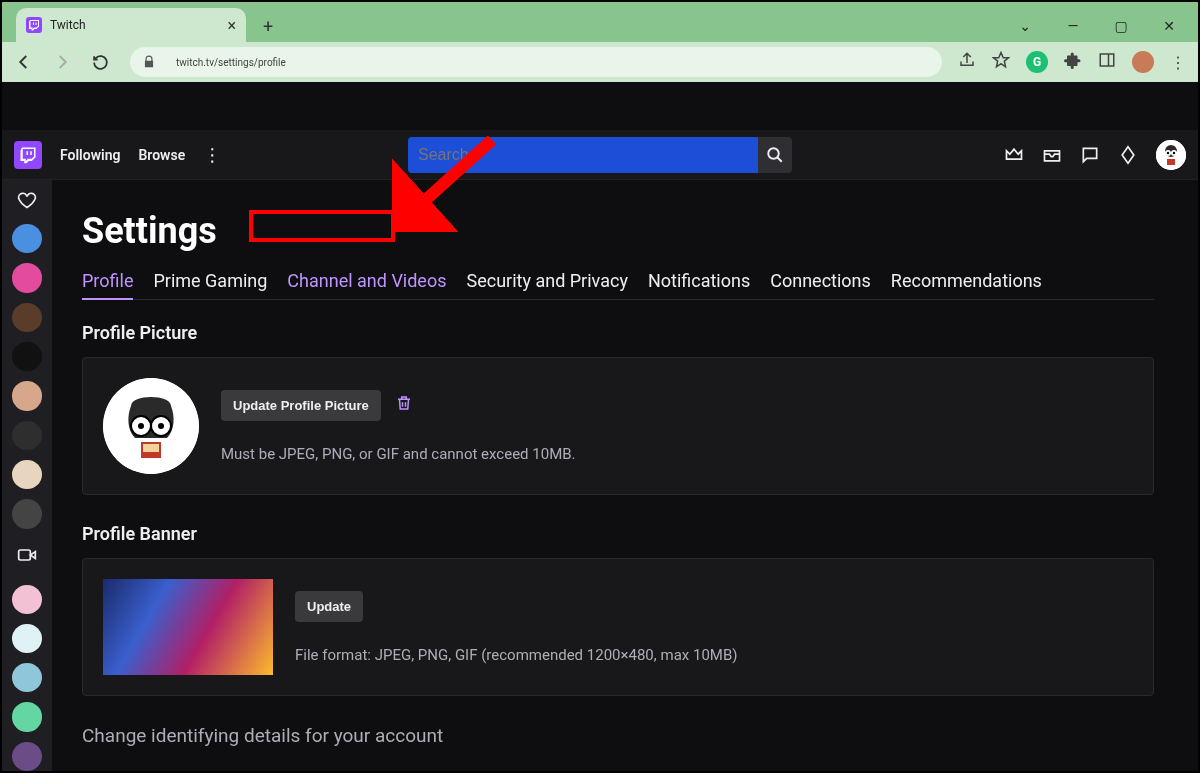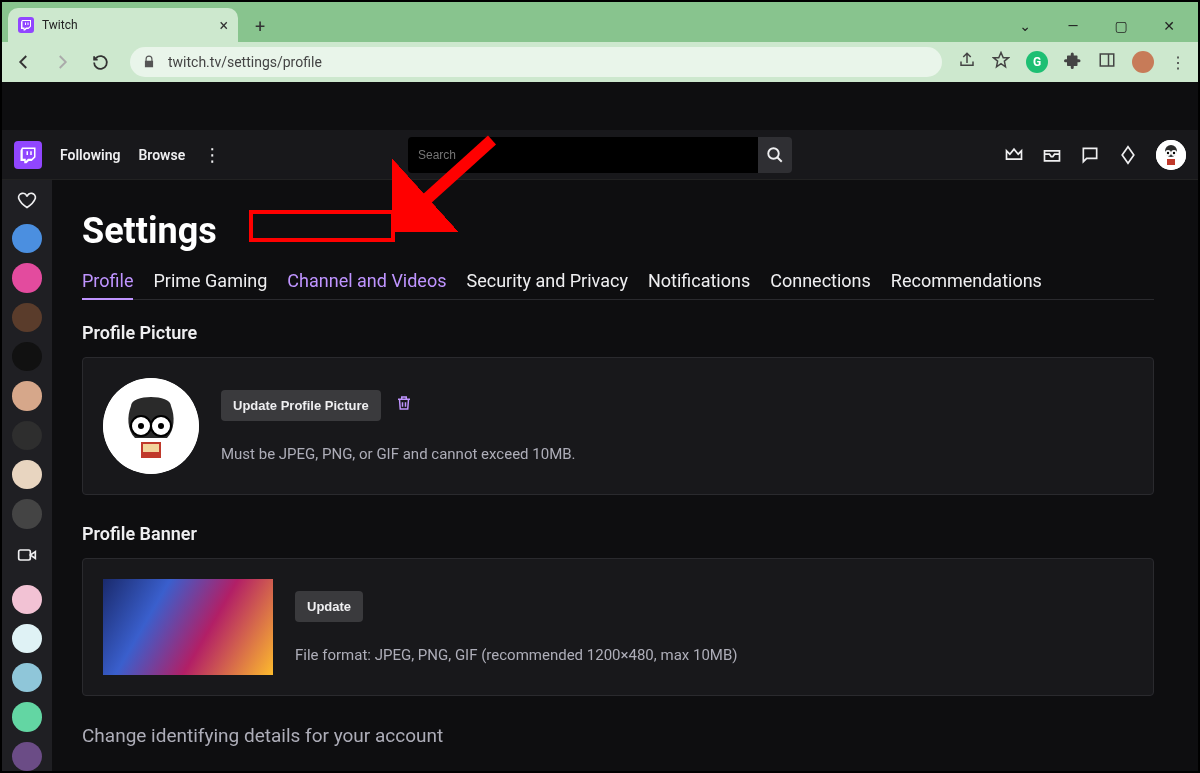--- a/index.html
+++ b/index.html
@@ -16,21 +16,21 @@
 
   
   .browser-chrome {
     width: 100%;
     background: linear-gradient(#88c48e, #88c48e);
   }
   .titlebar {
     height: 40px;
     display: flex;
     align-items: center;
-    padding-left: 6px;
+    padding-left: 14px;
   }
   .tab {
     background: #cde8ce;
     border-radius: 10px 10px 0 0;
     height: 34px;
     width: 230px;
     display: flex;
     align-items: center;
     padding: 0 10px;
     margin-top: 6px;
@@ -82,23 +82,23 @@
   }
   .nav-icon.dim { color: #aaa; }
   .urlbox {
     flex: 1;
     background: #e9f5ea;
     height: 30px;
     border-radius: 15px;
     display: flex;
     align-items: center;
     padding: 0 12px;
-    font-size: 14px;
+    font-size: 10px;
     color: #444;
-    gap: 12px;
+    gap: 20px;
     margin: 0 6px;
   }
   .url-right {
     display: flex;
     gap: 16px;
     align-items: center;
     padding-right: 4px;
   }
   .ext-badge {
     width: 22px; height: 22px; border-radius: 50%;
@@ -139,25 +139,25 @@
   }
   .kebab-v { color:#efeff1; font-size: 18px; }
   .search-center {
     position: absolute;
     left: 50%;
     transform: translateX(-50%);
     display: flex;
   }
   .search {
     width: 350px; height: 36px;
-    background: #000000;
+    background: #1d4ed8;
     border: none;
     border-radius: 4px 0 0 4px;
     color: #adadb8;
-    font-size: 12px;
+    font-size: 16px;
     padding: 0 10px;
     outline: none;
   }
   .search-btn {
     width: 34px; height: 36px;
     background: #2f2f33;
     border-radius: 0 4px 4px 0;
     display:flex;align-items:center;justify-content:center;
     color:#efeff1;
   }

